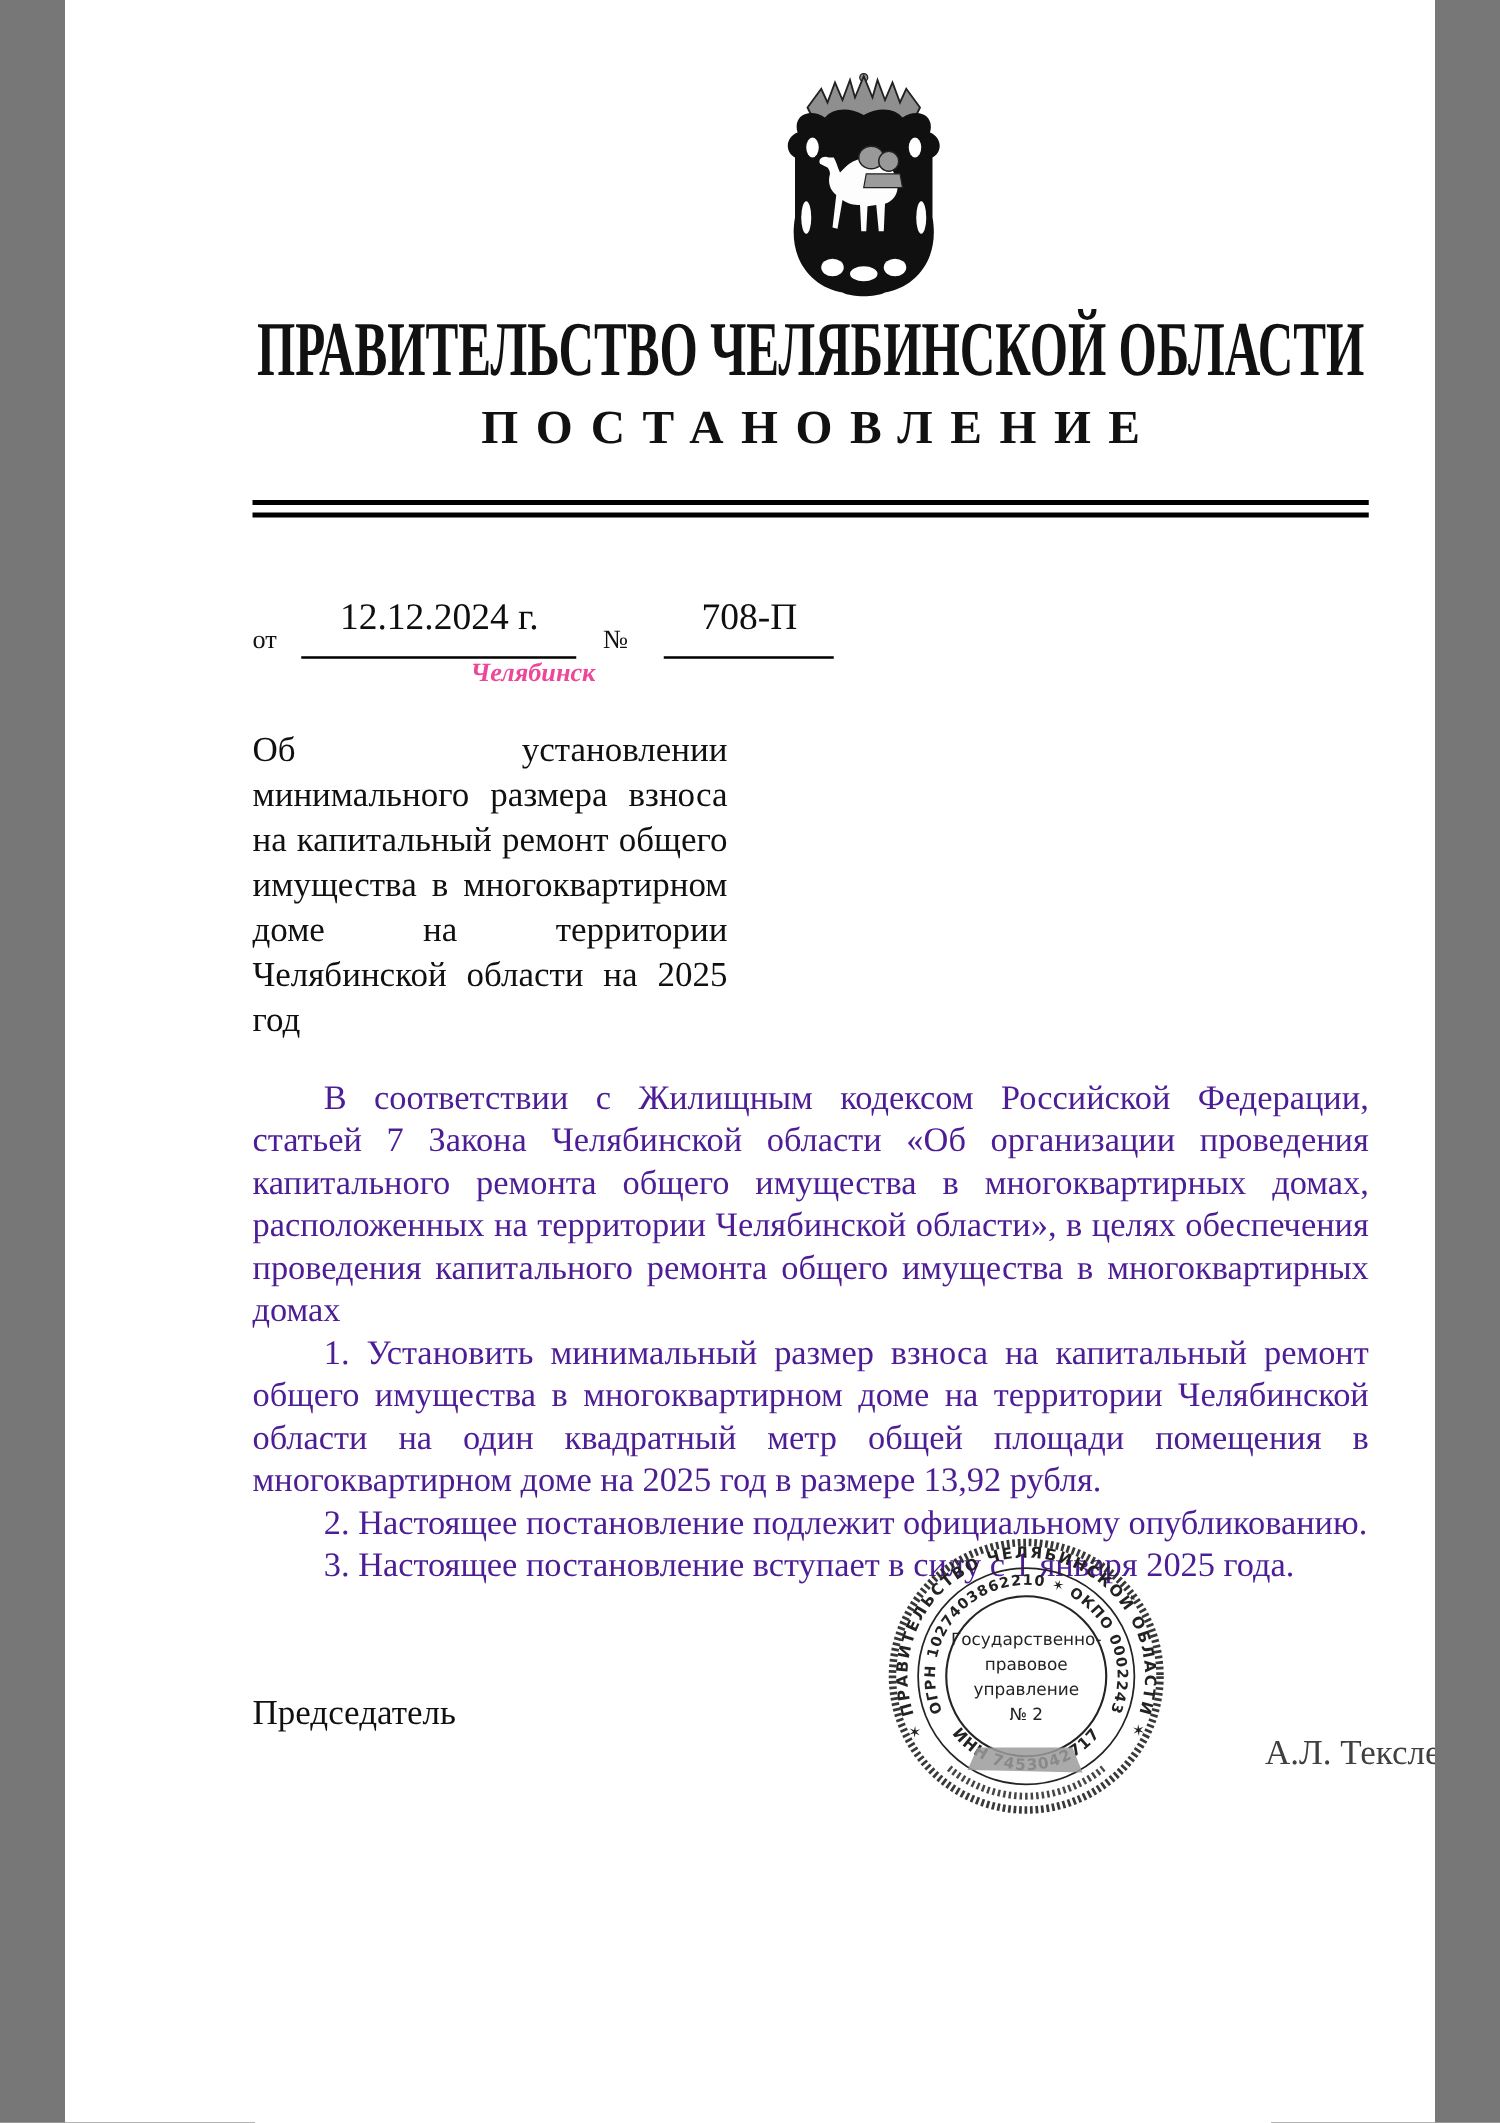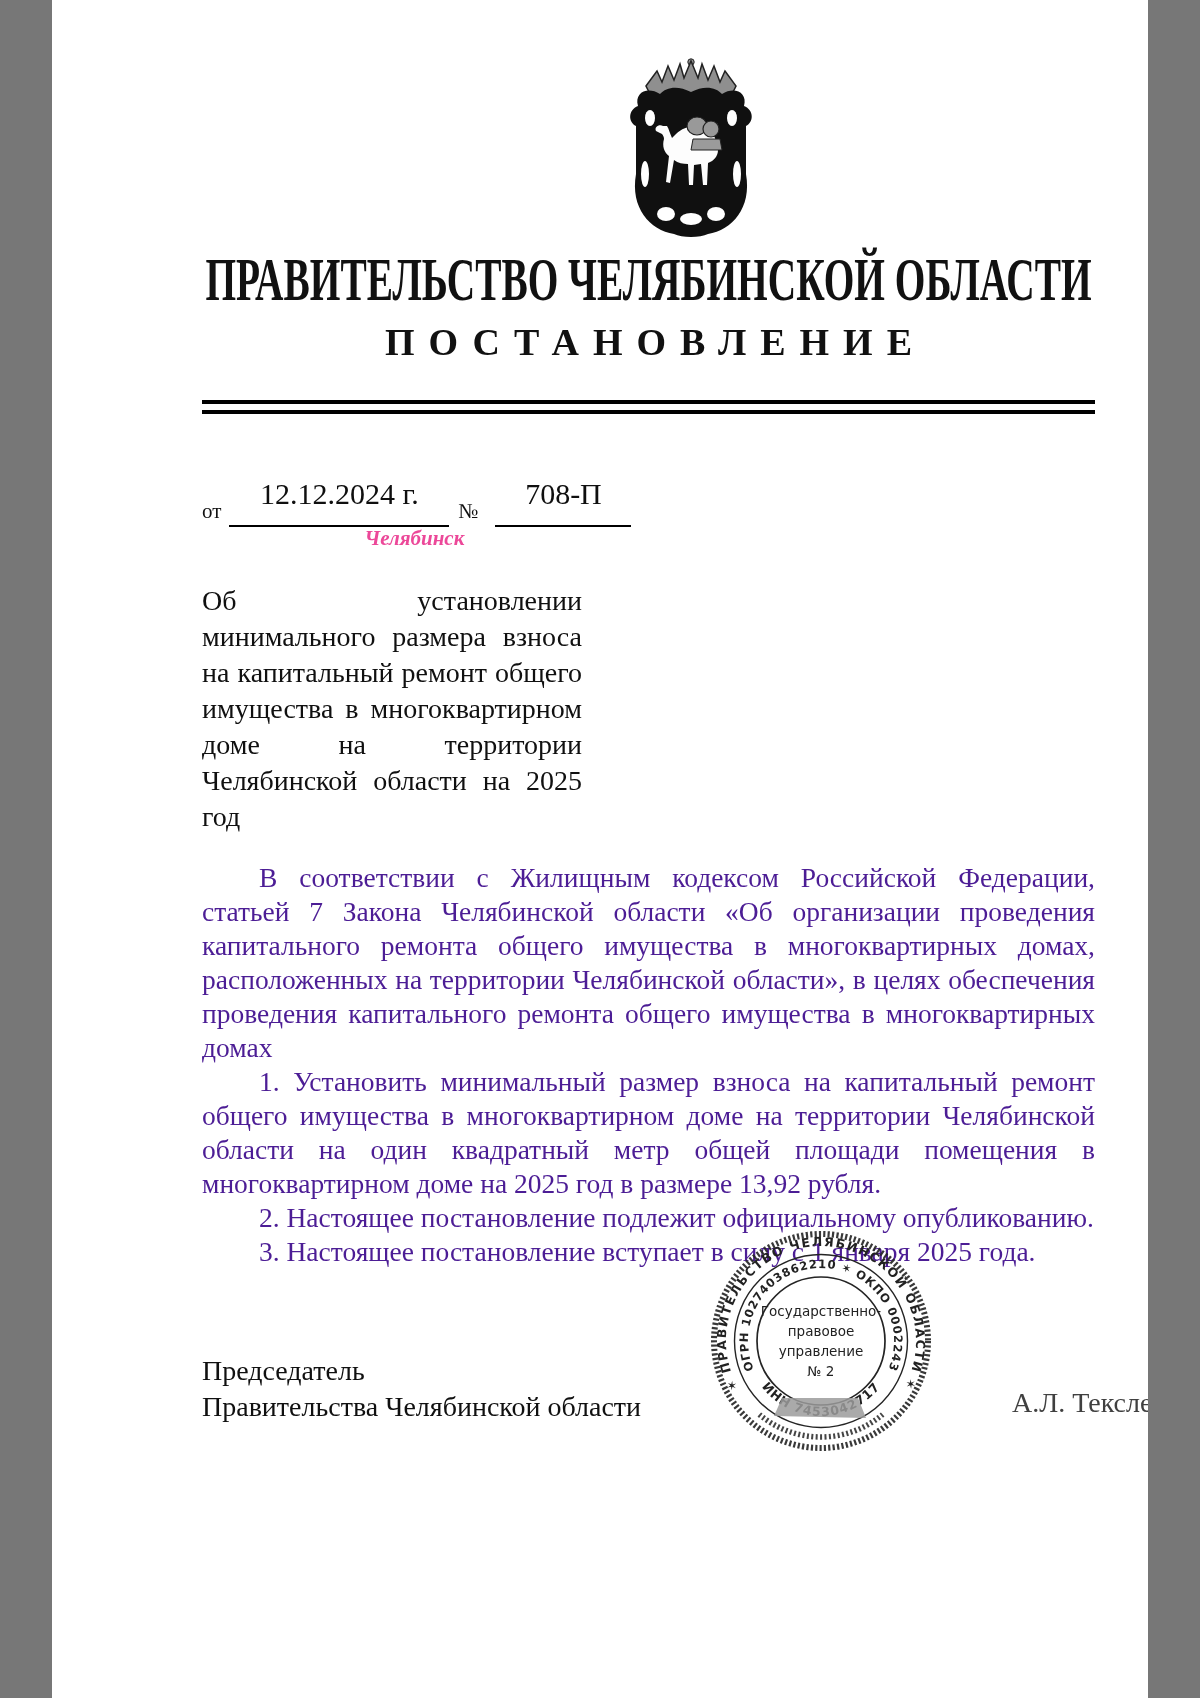--- a/index.html
+++ b/index.html
@@ -27,21 +27,21 @@
     color:#111;
   }
 
   .double-rule{
     margin-top:36px;height:6px;
     border-top:4px solid #000;
     border-bottom:4px solid #000;
   }
 
   
-  .date-row{display:flex;align-items:flex-end;margin-top:28px;}
+  .date-row{display:flex;align-items:flex-end;margin-top:28px;gap:12px;}
   .from-label,.num-label{font-size:21px;padding-bottom:3px;color:#111;}
   .slot{border-bottom:2px solid #000;text-align:center;font-size:30px;padding-bottom:14px;color:#0f0f0f;margin-top:35px;}
   .slot1{width:220px;margin-left:8px;position:relative;}
   .num-label{margin-left:9px;}
   .slot2{width:136px;margin-left:17px;}
   .city{
     position:absolute;top:100%;left:75px;right:-75px;
     margin-top:1px;text-align:center;
     font-size:21px;font-weight:bold;color:#ec4899;font-style:italic;
   }
@@ -136,21 +136,20 @@
     <div class="body-text">
       <p class="indent">В соответствии с Жилищным кодексом Российской Федерации, статьей 7 Закона Челябинской области «Об организации проведения капитального ремонта общего имущества в многоквартирных домах, расположенных на территории Челябинской области», в целях обеспечения проведения капитального ремонта общего имущества в многоквартирных домах</p>
       <p class="indent">1. Установить минимальный размер взноса на капитальный ремонт общего имущества в многоквартирном доме на территории Челябинской области на один квадратный метр общей площади помещения в многоквартирном доме на 2025 год в размере 13,92 рубля.</p>
       <p class="indent">2. Настоящее постановление подлежит официальному опубликованию.</p>
       <p class="indent">3. Настоящее постановление вступает в силу с 1 января 2025 года.</p>
     </div>
 
     <div class="sign-row">
       <div class="sign-left">
         <div>Председатель</div>
-        <div>Правительства Челябинской области</div>
       </div>
       <div class="sign-name">А.Л. Текслер</div>
     </div>
   </div>
 
   <div class="stamp">
     <svg width="230" height="230" viewBox="0 0 230 230">
       <defs>
         <path id="arcOuter" d="M30.3,158.1 A95,95 0 1 1 199.7,158.1" fill="none"></path>
         <path id="arcInner" d="M51.8,151.5 A73,73 0 1 1 178.2,151.5" fill="none"></path>

